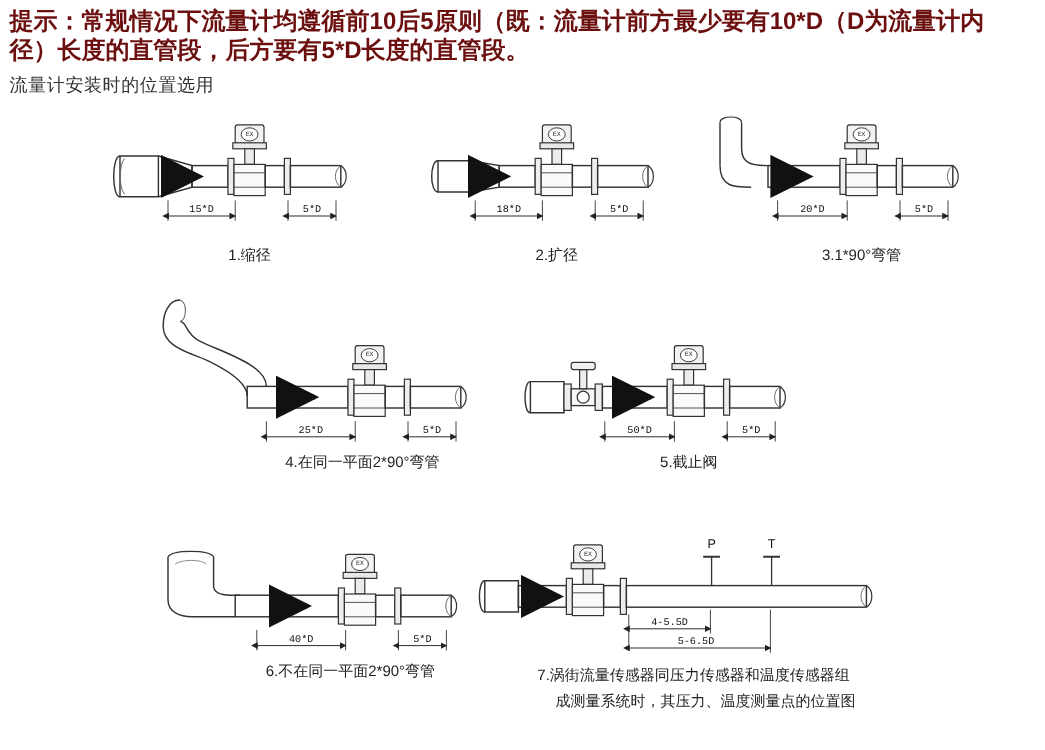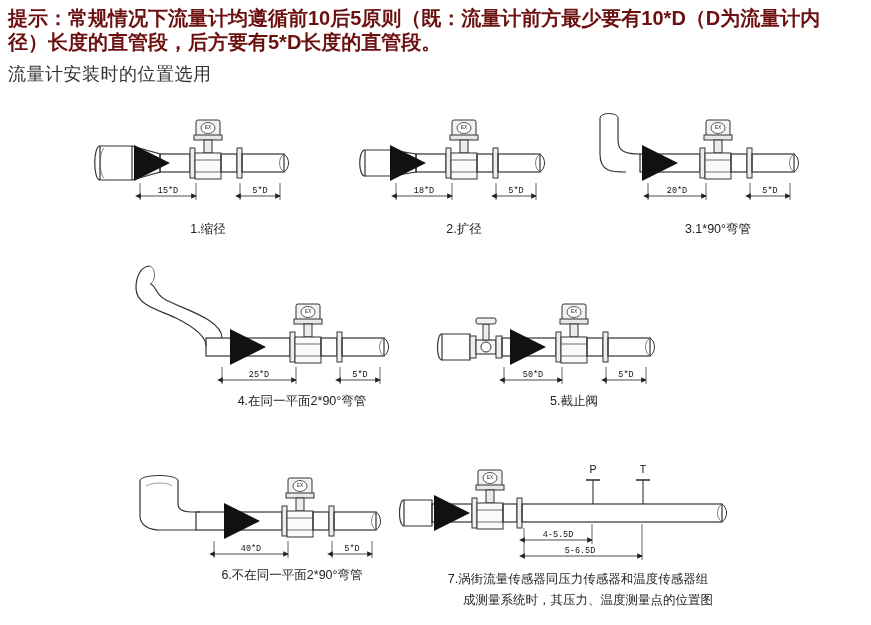--- a/index.html
+++ b/index.html
@@ -15,25 +15,25 @@
     position: absolute;
     left: 8px; top: 6px; width: 852px;
     font-weight: bold;
     font-size: 20px;
     line-height: 24px;
     color: #6b0f0f;
   }
   .subtitle {
     position: absolute;
     left: 8px; top: 62px;
-    font-size: 18px;
+    font-size: 15px;
     color: #333;
     letter-spacing: .5px;
   }
-  .canvas-wrap { position:absolute; left:0; top:88px; width:871px; height:537px; }
+  .canvas-wrap { position:absolute; left:0; top:72px; width:871px; height:537px; }
   svg { display:block; }
   .lbl { font-family:"Liberation Mono", monospace; }
 </style>
 </head>
 <body>
 
 <div class="notice">
   <span>提示：</span><span>常规情况下流量计均遵循前10后5原则（既：流量计前方最少要有10*D（D为流量计内径）长度的直管段，后方要有5*D长度的直管段。</span>
 </div>
 

